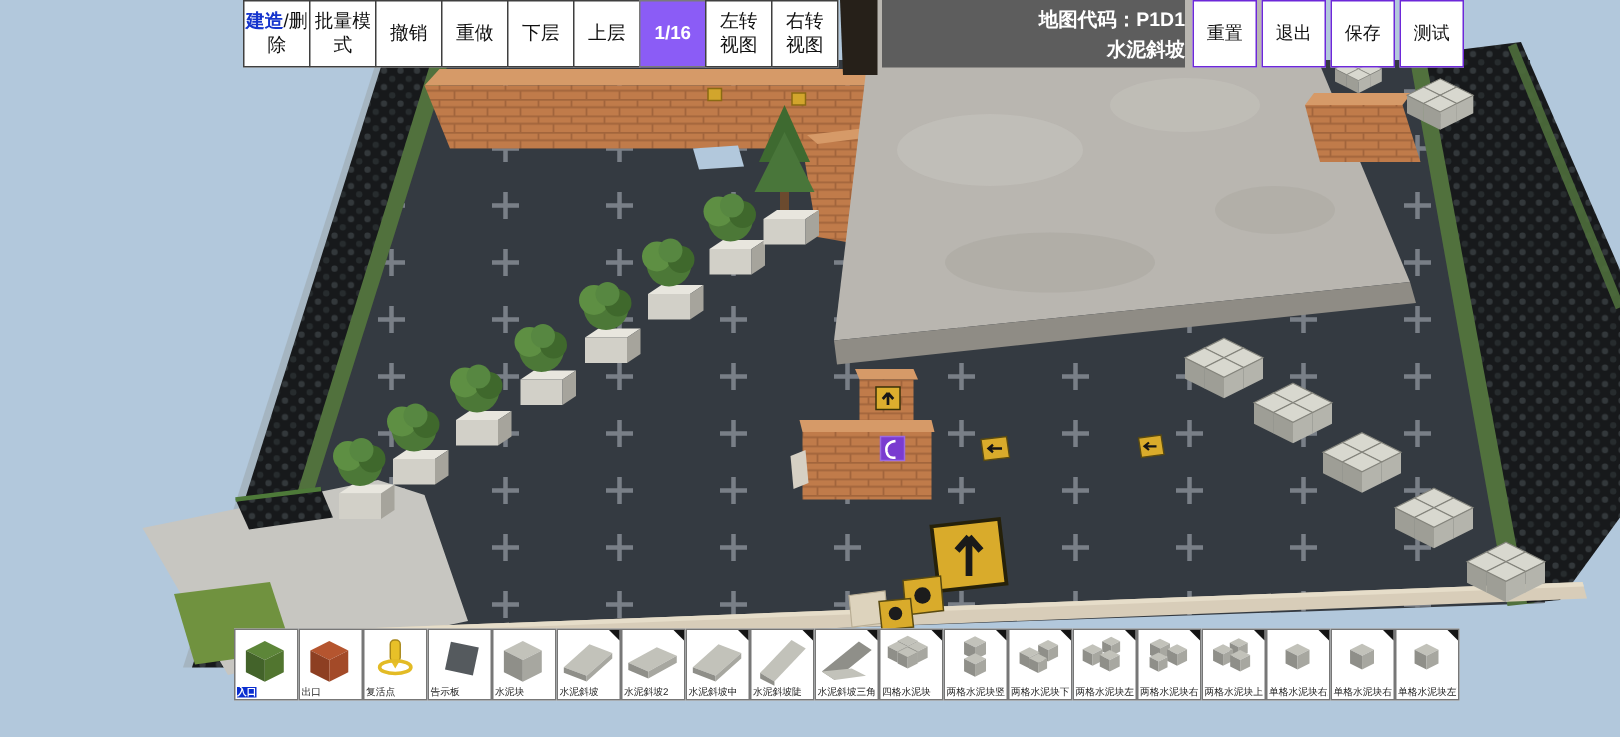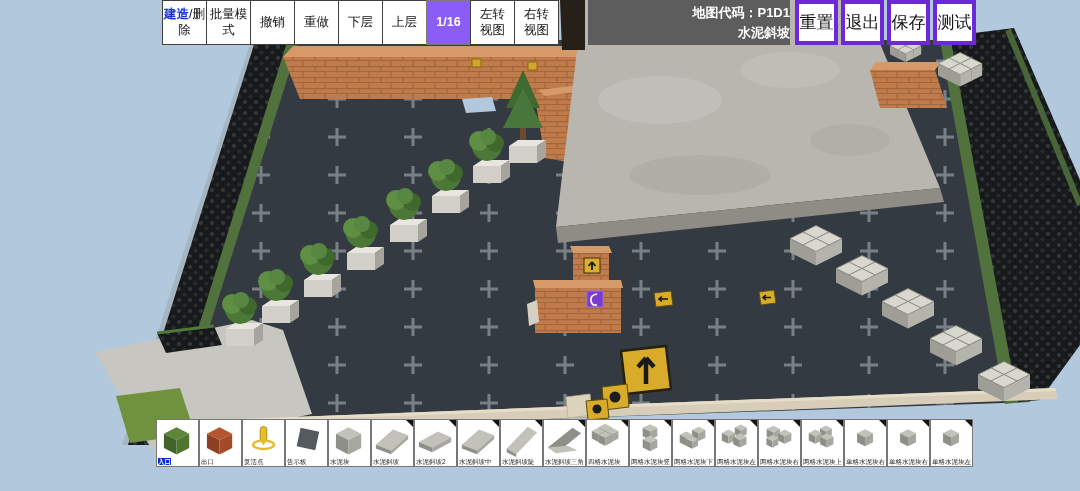--- a/index.html
+++ b/index.html
@@ -12,22 +12,22 @@
       display:flex;align-items:center;justify-content:center;text-align:center;
       font-size:12.5px;line-height:1.25;color:#111;white-space:pre-line;word-break:break-all;
       padding:0 1px;cursor:pointer}
   .tb+.tb{margin-left:-1px}
   .tb.scale{background:#8b5cf6;color:#fff;border-color:#7a7a7a;font-weight:bold;white-space:nowrap}
   .blue{color:#1635cd;font-weight:bold}
   .titleplate{position:absolute;left:588px;top:0;width:202px;height:45px;z-index:5;
       background:rgba(86,86,86,.93);color:#fff;display:flex;flex-direction:column;
       align-items:flex-end;justify-content:center;font-weight:bold;font-size:13px;line-height:1.5}
   .rightbtns{position:absolute;left:795px;top:0;display:flex;gap:3px;z-index:5}
-  .rb{width:43px;height:45px;background:#fff;border:4px solid #6d28d9;box-sizing:border-box;
-      display:flex;align-items:center;justify-content:center;font-size:17px;color:#111;cursor:pointer}
+  .rb{width:43px;height:45px;background:#fff;border:1px solid #6d28d9;box-sizing:border-box;
+      display:flex;align-items:center;justify-content:center;font-size:12px;color:#111;cursor:pointer}
   
   .palette{position:absolute;left:156px;top:419px;display:flex;z-index:6}
   .tile{width:41px;height:46px;background:#fff;border:1px solid #777;box-sizing:content-box;
         position:relative;cursor:pointer;flex:none}
   .tile svg{position:absolute;left:0;top:1px;width:41px;height:38px}
   .tlabel{position:absolute;left:1px;bottom:1px;font-size:6.5px;line-height:1.1;color:#222;
           white-space:nowrap;overflow:hidden;max-width:39px}
   .tile.selected .tlabel{background:#0a2ed0;color:#fff;font-weight:bold}
   .corner{position:absolute;right:0;top:0;width:0;height:0;
           border-left:7px solid transparent;border-top:7px solid #141414}

